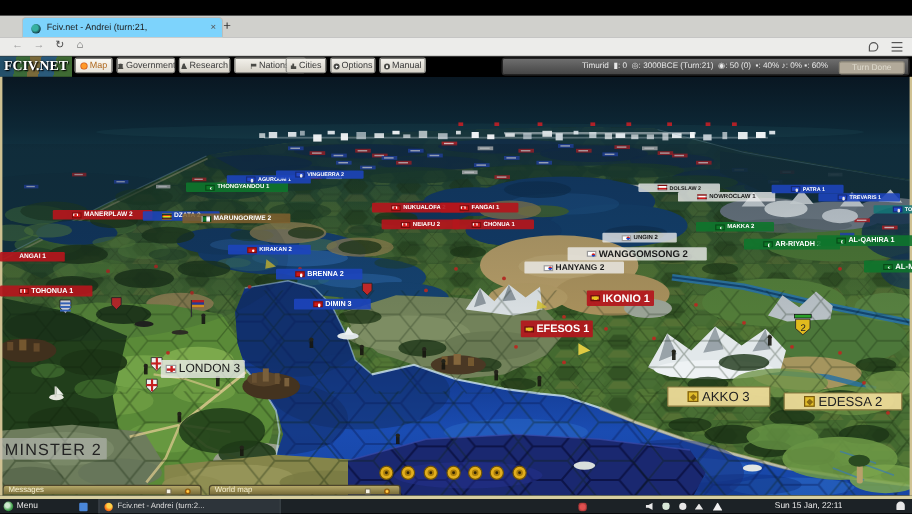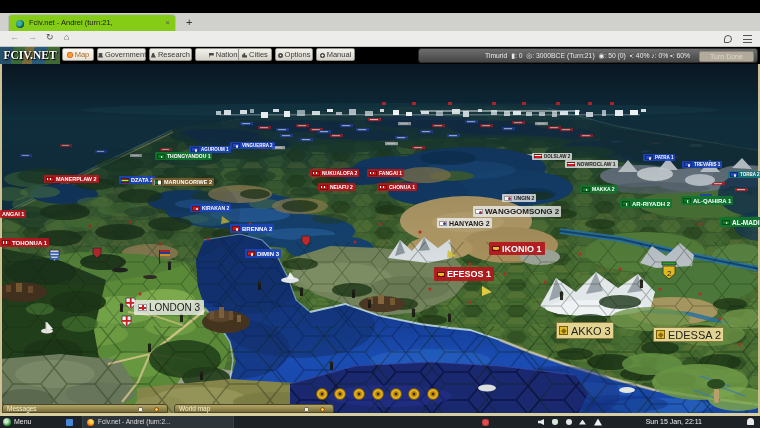--- a/index.html
+++ b/index.html
@@ -2,21 +2,21 @@
 <html><head><meta charset="utf-8"><style>
 *{margin:0;padding:0;box-sizing:border-box}
 html,body{width:760px;height:428px;overflow:hidden;background:#000;font-family:"Liberation Sans",sans-serif}
 #stage{position:absolute;left:0;top:0;width:760px;height:428px;overflow:hidden}
 
 #title{position:absolute;left:0;top:0;width:760px;height:13px;background:#3e3e3e;color:#cecece;font-size:7.5px;line-height:13px;text-align:center}
 #title .wb{position:absolute;top:0;right:6px;letter-spacing:4px;font-size:9px;color:#cfcfcf}
 #title .tri{position:absolute;left:7px;top:4px;width:0;height:0;border-left:3px solid transparent;border-right:3px solid transparent;border-top:4px solid #9a9a9a}
 
 #tabbar{position:absolute;left:0;top:13px;width:760px;height:18px;background:#d0d0cc}
-#tab{position:absolute;left:8px;top:1px;width:168px;height:17px;background:#84cc16;border:1px solid #bdbdb9;border-bottom:none;border-radius:4px 4px 0 0;font-size:7.5px;color:#1b1b1b;line-height:16px}
+#tab{position:absolute;left:18px;top:1px;width:168px;height:17px;background:#7dd3fc;border:1px solid #bdbdb9;border-bottom:none;border-radius:4px 4px 0 0;font-size:7.5px;color:#1b1b1b;line-height:16px}
 #tab .fav{position:absolute;left:7px;top:5px;width:8px;height:8px;border-radius:50%;background:radial-gradient(circle at 40% 40%,#35b0a0 0 35%,#0e2e3e 75%)}
 #tab .tt{position:absolute;left:20px;top:0}
 #tab .cl{position:absolute;right:5px;top:0;color:#555;font-size:8px}
 #newtab{position:absolute;left:186px;top:3px;font-size:11px;color:#333}
 
 #urlbar{position:absolute;left:0;top:31px;width:760px;height:16px;background:#ececea;border-bottom:1px solid #c6c6c4}
 #urlbar .nav{position:absolute;top:1px;font-size:9px;color:#9b9b9b}
 #urlbar .nav.d{color:#4a4a4a}
 #urlpill{position:absolute;left:100px;top:2px;width:521px;height:12px;background:#fff;border-radius:6px}
 #urlpill .sh{position:absolute;left:12px;top:3px;width:6px;height:6.5px;background:#6a6a6a;border-radius:1px 1px 3px 3px}
@@ -595,21 +595,21 @@
 <circle cx="140" cy="230" r="1.6" fill="#b82a22" opacity="0.95"></circle>
 <linearGradient id="mute" x1="0" y1="60" x2="0" y2="200" gradientUnits="userSpaceOnUse">
 <stop offset="0" stop-color="#0c1c28" stop-opacity="0.22"></stop>
           <stop offset="0.5" stop-color="#0c1c28" stop-opacity="0.10"></stop>
           <stop offset="1" stop-color="#0c1c28" stop-opacity="0"></stop>
 </linearGradient>
 <rect x="0" y="56" width="760" height="150" fill="url(#mute)"></rect>
 <ellipse cx="60" cy="150" rx="180" ry="70" fill="#0e2030" opacity="0.12"></ellipse>
 </svg>
 <style>
-.lbl{position:absolute;white-space:nowrap;color:#fff;font-weight:bold;display:flex;align-items:center;padding:0 2px;border-radius:1px;z-index:5}
+.lbl{position:absolute;white-space:nowrap;color:#fff;font-weight:bold;display:flex;align-items:center;padding:0 16px;border-radius:1px;z-index:5}
 .fl{display:inline-block;position:relative;width:8px;height:5px;margin-right:2px;flex:none;border:0.5px solid rgba(0,0,0,.4)}
 .red{background:rgba(180,22,28,.92)}
 .blue{background:rgba(28,68,190,.88)}
 .green{background:rgba(14,118,44,.9)}
 .teal{background:rgba(20,120,120,.85)}
 .brown{background:rgba(125,95,45,.88)}
 .whiteb{background:rgba(238,238,238,.78);color:#1a1a1a}
 .greyb{background:rgba(190,190,190,.55);color:#222}
 .tanb{background:rgba(236,218,152,.95);color:#222;border:1px solid #8a7a40}
 .f-ton{background:#d01818}.f-ton:before{content:"";position:absolute;left:0;top:0;width:4px;height:2.8px;background:#fff}.f-ton:after{content:"";position:absolute;left:1.4px;top:0;width:1.2px;height:2.8px;background:#d01818;box-shadow:0 0.9px 0 -0.2px #d01818}
@@ -647,20 +647,21 @@
 <div class="lbl blue" style="left:643px;top:90px;font-size:4.5px;height:7px;"><span class="fl f-bl"></span>PATRA 1</div>
 <div class="lbl blue" style="left:682px;top:97px;font-size:4.5px;height:7px;"><span class="fl f-bl"></span>TREVARIS 1</div>
 <div class="lbl teal" style="left:728px;top:107px;font-size:4.5px;height:7px;"><span class="fl f-bl"></span>TORBA 2</div>
 <div class="lbl green" style="left:580px;top:121px;font-size:5px;height:8px;"><span class="fl f-gr"></span>MAKKA 2</div>
 <div class="lbl green" style="left:620px;top:135px;font-size:6px;height:9px;"><span class="fl f-gr"></span>AR-RIYADH 2</div>
 <div class="lbl green" style="left:681px;top:132px;font-size:6px;height:9px;"><span class="fl f-gr"></span>AL-QAHIRA 1</div>
 <div class="lbl green" style="left:720px;top:153px;font-size:6.5px;height:10px;"><span class="fl f-gr"></span>AL-MADINA 2</div>
 <div class="lbl red" style="left:489px;top:178px;font-size:9px;height:13px;padding:0 3px"><span class="fl f-byz"></span>IKONIO 1</div>
 <div class="lbl red" style="left:434px;top:203px;font-size:9px;height:14px;padding:0 3px"><span class="fl f-byz"></span>EFESOS 1</div>
 <div class="lbl whiteb" style="left:134px;top:236px;font-size:10px;height:15px;padding:0 4px;font-weight:normal"><span class="fl" style="background:#fff;width:9px;height:7px;background-image:linear-gradient(#c62020,#c62020),linear-gradient(#c62020,#c62020);background-size:2px 100%,100% 2px;background-position:center center;background-repeat:no-repeat"></span>LONDON 3</div>
+<div class="lbl greyb" style="left:0px;top:301px;font-size:13.5px;height:18px;padding:0 4px;font-weight:normal;letter-spacing:1px">MINSTER 2</div>
 <div class="lbl tanb" style="left:556px;top:258px;font-size:11px;height:17px;font-weight:normal"><span class="gsh"></span>AKKO 3</div>
 <div class="lbl tanb" style="left:653px;top:263px;font-size:11px;height:15px;font-weight:normal"><span class="gsh"></span>EDESSA 2</div>
 <div class="btab" style="left:2px;top:340px;width:166px">Messages<span class="bb1" style="right:24px"></span><span class="bb2" style="right:8px"></span></div>
 <div class="btab" style="left:174px;top:340px;width:160px">World map<span class="bb1" style="right:24px"></span><span class="bb2" style="right:8px"></span></div>
 </div>
 <div id="tanstrip"></div>
     <div style="position:absolute;left:0;top:64px;width:2px;height:349px;background:#cfc192"></div>
     <div style="position:absolute;right:0;top:64px;width:2px;height:349px;background:#cfc192"></div>
 <div id="taskbar">
 <span class="mi"></span>

